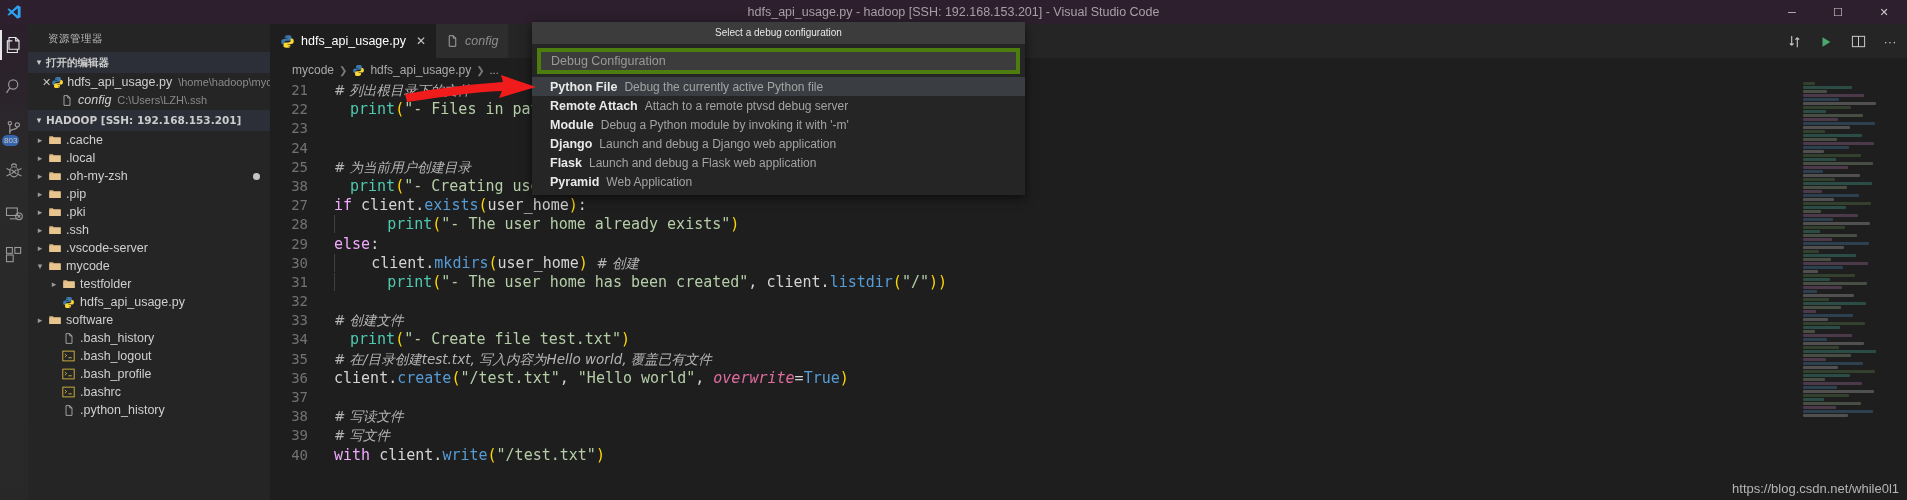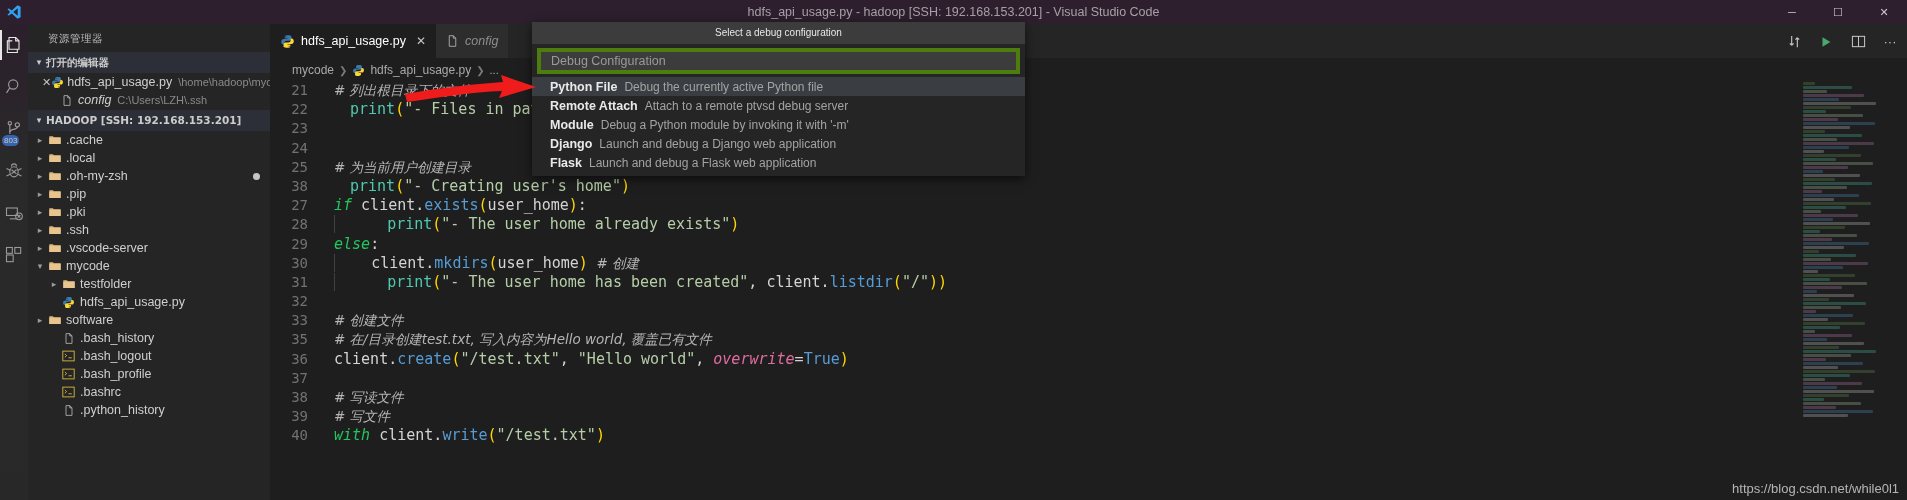--- a/index.html
+++ b/index.html
@@ -127,21 +127,21 @@
   .cline { display:flex; height:19.2px; white-space:pre; }
   .ln {
     width:52px; text-align:right; padding-right:14px;
     color:#727272; font-size:14px; flex:none;
   }
   .cl-content { padding-left:12px; }
   .tk-com-cn{ color:#b5b5b5; font-style:italic; font-family:"DejaVu Sans","Liberation Sans",sans-serif; font-size:13.5px;}
   .tk-fn    { color:#4ec9b0;margin-left:16px; }
   .tk-str   { color:#b5cea8; }
   .tk-paren { color:#ffd700; }
-  .tk-kw    { color:#22c55e; font-style:italic; }
+  .tk-kw    { color:#f0abfc; }
   .tk-plain { color:#d4d4d4; }
   .tk-meth  { color:#569cd6; }
   .tk-param { color:#e06c9f; font-style:italic; }
   .tk-op    { color:#d4d4d4; }
   .guide { border-left:1px solid #404040; }
 
   
   #minimap {
     position:absolute; right:14px; top:57px; width:96px; bottom:0;
     background:#1e1e1e; opacity:.55;
@@ -520,20 +520,21 @@
       <div class="cline"><span class="ln">24</span><span class="cl-content"></span></div>
       <div class="cline"><span class="ln">25</span><span class="cl-content"><span class="tk-com-cn"># 为当前用户创建目录</span></span></div>
       <div class="cline"><span class="ln">38</span><span class="cl-content"><span class="tk-fn">print</span><span class="tk-paren">(</span><span class="tk-str">"- Creating user's home"</span><span class="tk-paren">)</span></span></div>
       <div class="cline"><span class="ln">27</span><span class="cl-content"><span class="tk-kw">if</span><span class="tk-plain"> client.</span><span class="tk-meth">exists</span><span class="tk-paren">(</span><span class="tk-plain">user_home</span><span class="tk-paren">)</span><span class="tk-plain">:</span></span></div>
       <div class="cline"><span class="ln">28</span><span class="cl-content"><span class="guide">    </span><span class="tk-fn">print</span><span class="tk-paren">(</span><span class="tk-str">"- The user home already exists"</span><span class="tk-paren">)</span></span></div>
       <div class="cline"><span class="ln">29</span><span class="cl-content"><span class="tk-kw">else</span><span class="tk-plain">:</span></span></div>
       <div class="cline"><span class="ln">30</span><span class="cl-content"><span class="guide">    </span><span class="tk-plain">client.</span><span class="tk-meth">mkdirs</span><span class="tk-paren">(</span><span class="tk-plain">user_home</span><span class="tk-paren">)</span><span class="tk-com-cn">  # 创建</span></span></div>
       <div class="cline"><span class="ln">31</span><span class="cl-content"><span class="guide">    </span><span class="tk-fn">print</span><span class="tk-paren">(</span><span class="tk-str">"- The user home has been created"</span><span class="tk-plain">, client.</span><span class="tk-meth">listdir</span><span class="tk-paren">(</span><span class="tk-str">"/"</span><span class="tk-paren">))</span></span></div>
       <div class="cline"><span class="ln">32</span><span class="cl-content"></span></div>
       <div class="cline"><span class="ln">33</span><span class="cl-content"><span class="tk-com-cn"># 创建文件</span></span></div>
+      <div class="cline"><span class="ln">34</span><span class="cl-content"><span class="tk-fn">print</span><span class="tk-paren">(</span><span class="tk-str">"- Create file test.txt"</span><span class="tk-paren">)</span></span></div>
       <div class="cline"><span class="ln">35</span><span class="cl-content"><span class="tk-com-cn"># 在/目录创建test.txt, 写入内容为Hello world, 覆盖已有文件</span></span></div>
       <div class="cline"><span class="ln">36</span><span class="cl-content"><span class="tk-plain">client.</span><span class="tk-meth">create</span><span class="tk-paren">(</span><span class="tk-str">"/test.txt"</span><span class="tk-plain">, </span><span class="tk-str">"Hello world"</span><span class="tk-plain">, </span><span class="tk-param">overwrite</span><span class="tk-op">=</span><span class="tk-meth">True</span><span class="tk-paren">)</span></span></div>
       <div class="cline"><span class="ln">37</span><span class="cl-content"></span></div>
       <div class="cline"><span class="ln">38</span><span class="cl-content"><span class="tk-com-cn"># 写读文件</span></span></div>
       <div class="cline"><span class="ln">39</span><span class="cl-content"><span class="tk-com-cn"># 写文件</span></span></div>
       <div class="cline"><span class="ln">40</span><span class="cl-content"><span class="tk-kw">with</span><span class="tk-plain"> client.</span><span class="tk-meth">write</span><span class="tk-paren">(</span><span class="tk-str">"/test.txt"</span><span class="tk-paren">)</span></span></div>
     </div>
   <div id="minimap">
       <div class="mm-line" style="width: 12px; background: rgb(106, 153, 85); opacity: 0.5;"></div>
       <div class="mm-line" style="width: 49px; background: rgb(78, 201, 176); opacity: 0.5;"></div>
@@ -640,20 +641,24 @@
         <span class="qp-desc">Debug a Python module by invoking it with '-m'</span>
       </div>
       <div class="qp-row">
         <span class="qp-label">Django</span>
         <span class="qp-desc">Launch and debug a Django web application</span>
       </div>
       <div class="qp-row">
         <span class="qp-label">Flask</span>
         <span class="qp-desc">Launch and debug a Flask web application</span>
       </div>
+      <div class="qp-row">
+        <span class="qp-label">Pyramid</span>
+        <span class="qp-desc">Web Application</span>
+      </div>
     </div>
 </div>
 
 <div id="arrow">
   <svg width="135" height="34" viewBox="0 0 135 34">
     <path d="M2 20 C30 15, 70 10, 100 8 L98 1 L133 13 L96 24 L99 17 C70 18, 32 24, 4 28 Z" fill="#f01c1c"></path>
   </svg>
 </div>
 
 <div id="watermark">https://blog.csdn.net/while0l1</div>

